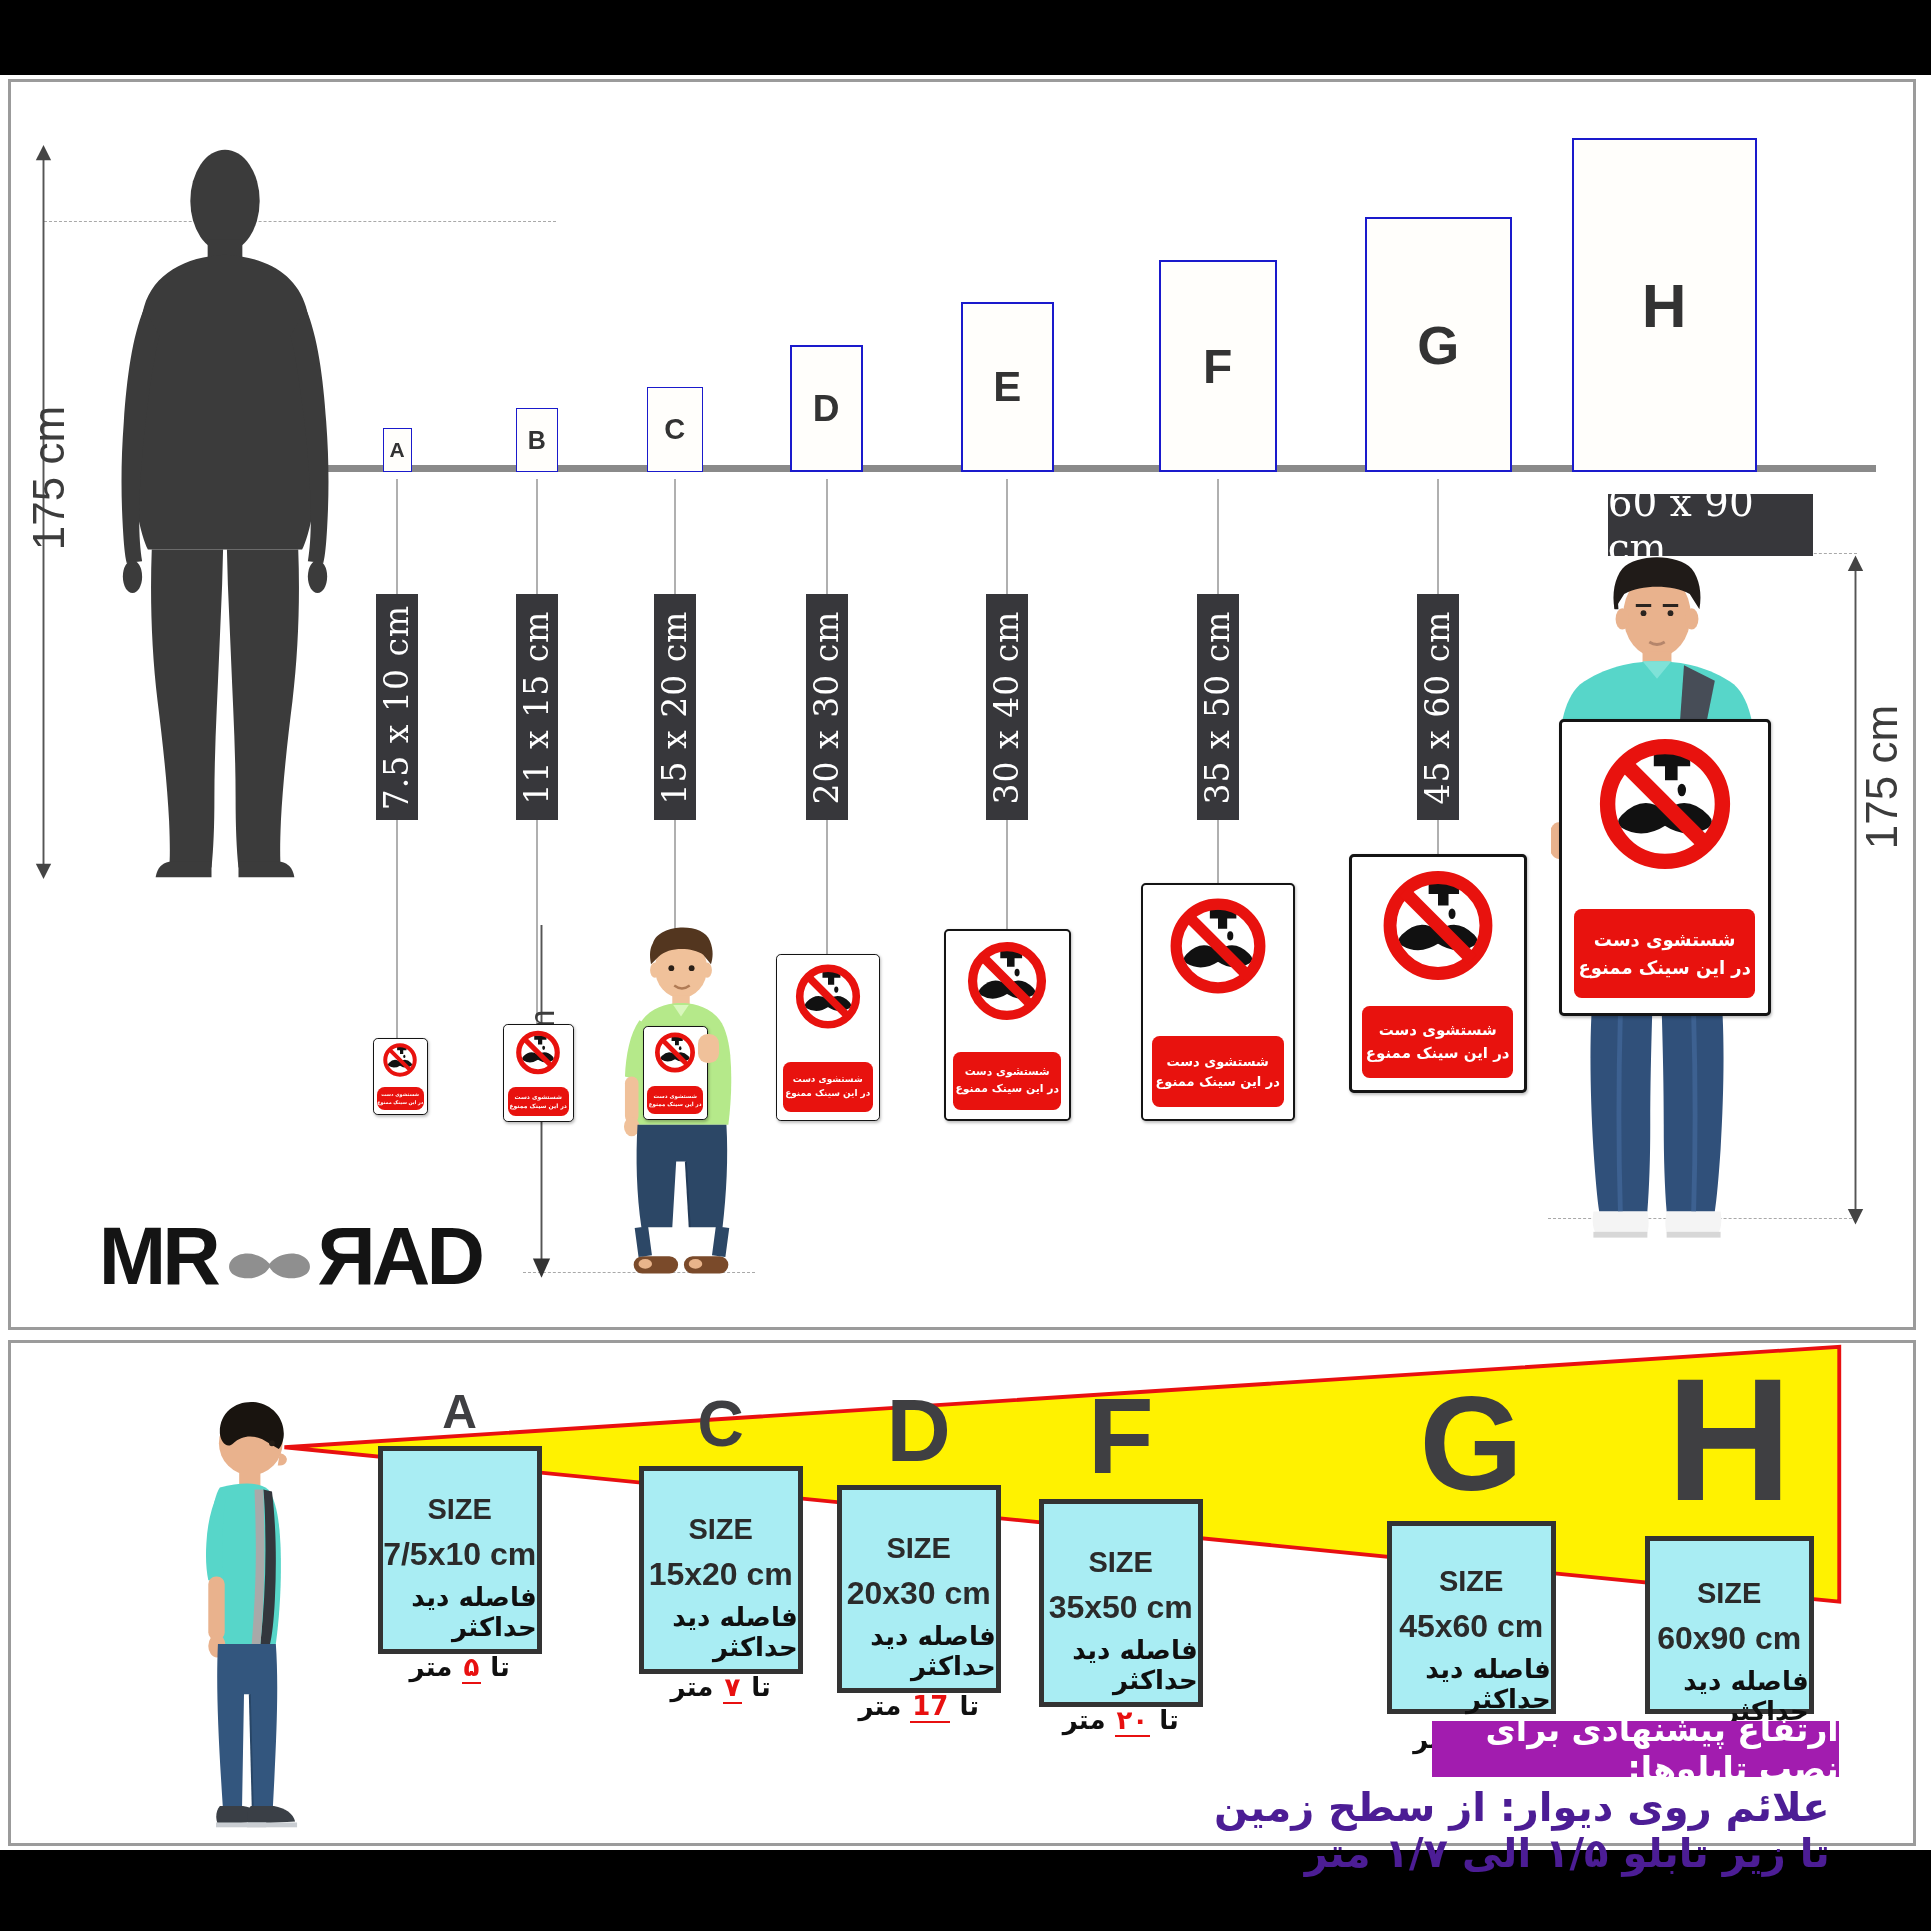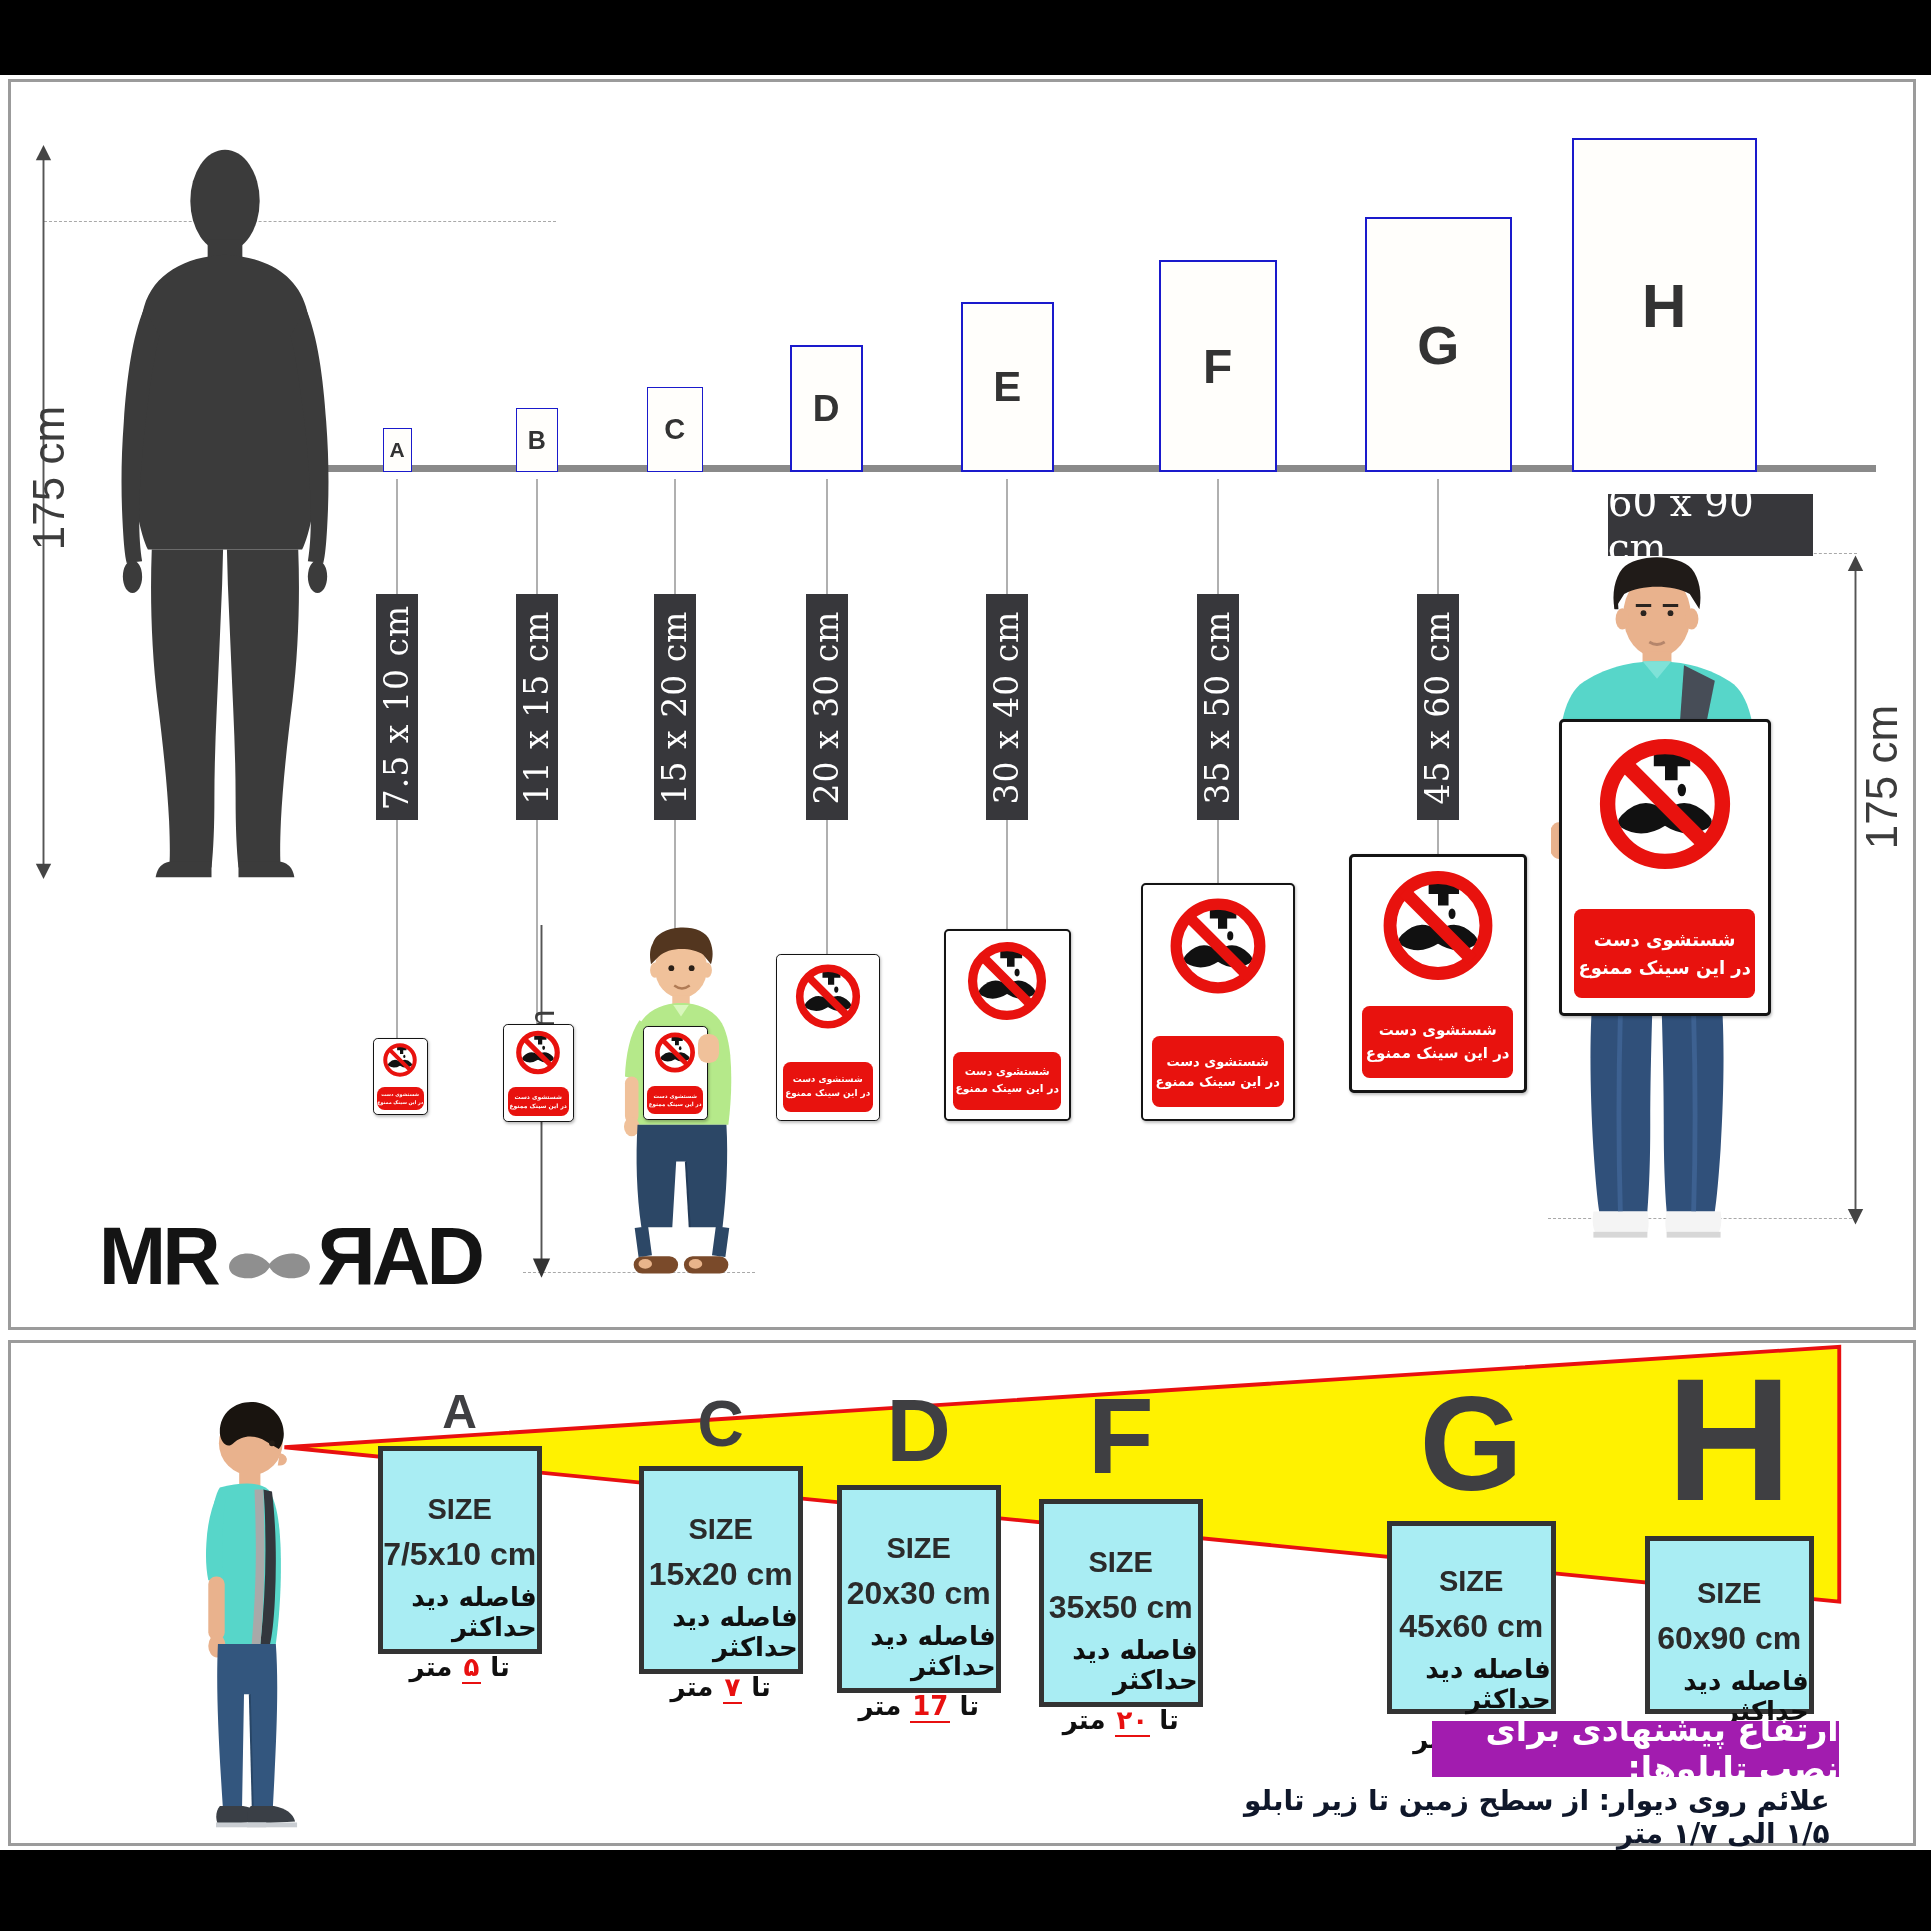--- a/index.html
+++ b/index.html
@@ -437,16 +437,16 @@
         <div class="bletter" style="left: 628px; width: 164px; text-align: center; top: 49px; font-size: 64px;">C</div>
         <div class="bletter" style="left: 826px; width: 164px; text-align: center; top: 43px; font-size: 89px;">D</div>
         <div class="bletter" style="left: 1028px; width: 164px; text-align: center; top: 39px; font-size: 108px;">F</div>
         <div class="bletter" style="left: 1376px; width: 169px; text-align: center; top: 35px; font-size: 133px;">G</div>
         <div class="bletter" style="left: 1634px; width: 169px; text-align: center; top: 9.7px; font-size: 174px;">H</div>
       </div>
 
     <div class="abs rotc fa" style="left:1421px;top:378px;width:407px;height:56px;background:#a21caf;z-index:5;" dir="rtl">
       <span style="color:#fff;font-weight:bold;font-size:33px;">ارتفاع پیشنهادی برای نصب تابلوها:</span>
     </div>
-    <div class="abs fa" style="left:1188px;top:441px;width:631px;text-align:right;z-index:5;color:#0f172a;font-weight:bold;font-size:28px;direction:rtl;">علائم روی دیوار: از سطح زمین تا زیر تابلو ۱/۵ الی ۱/۷ متر</div>
+    <div class="abs fa" style="left:1188px;top:441px;width:631px;text-align:right;z-index:5;color:#4c1d95;font-weight:bold;font-size:40px;direction:rtl;">علائم روی دیوار: از سطح زمین تا زیر تابلو ۱/۵ الی ۱/۷ متر</div>
   </section>
 </div>
 
 
 </body></html>

